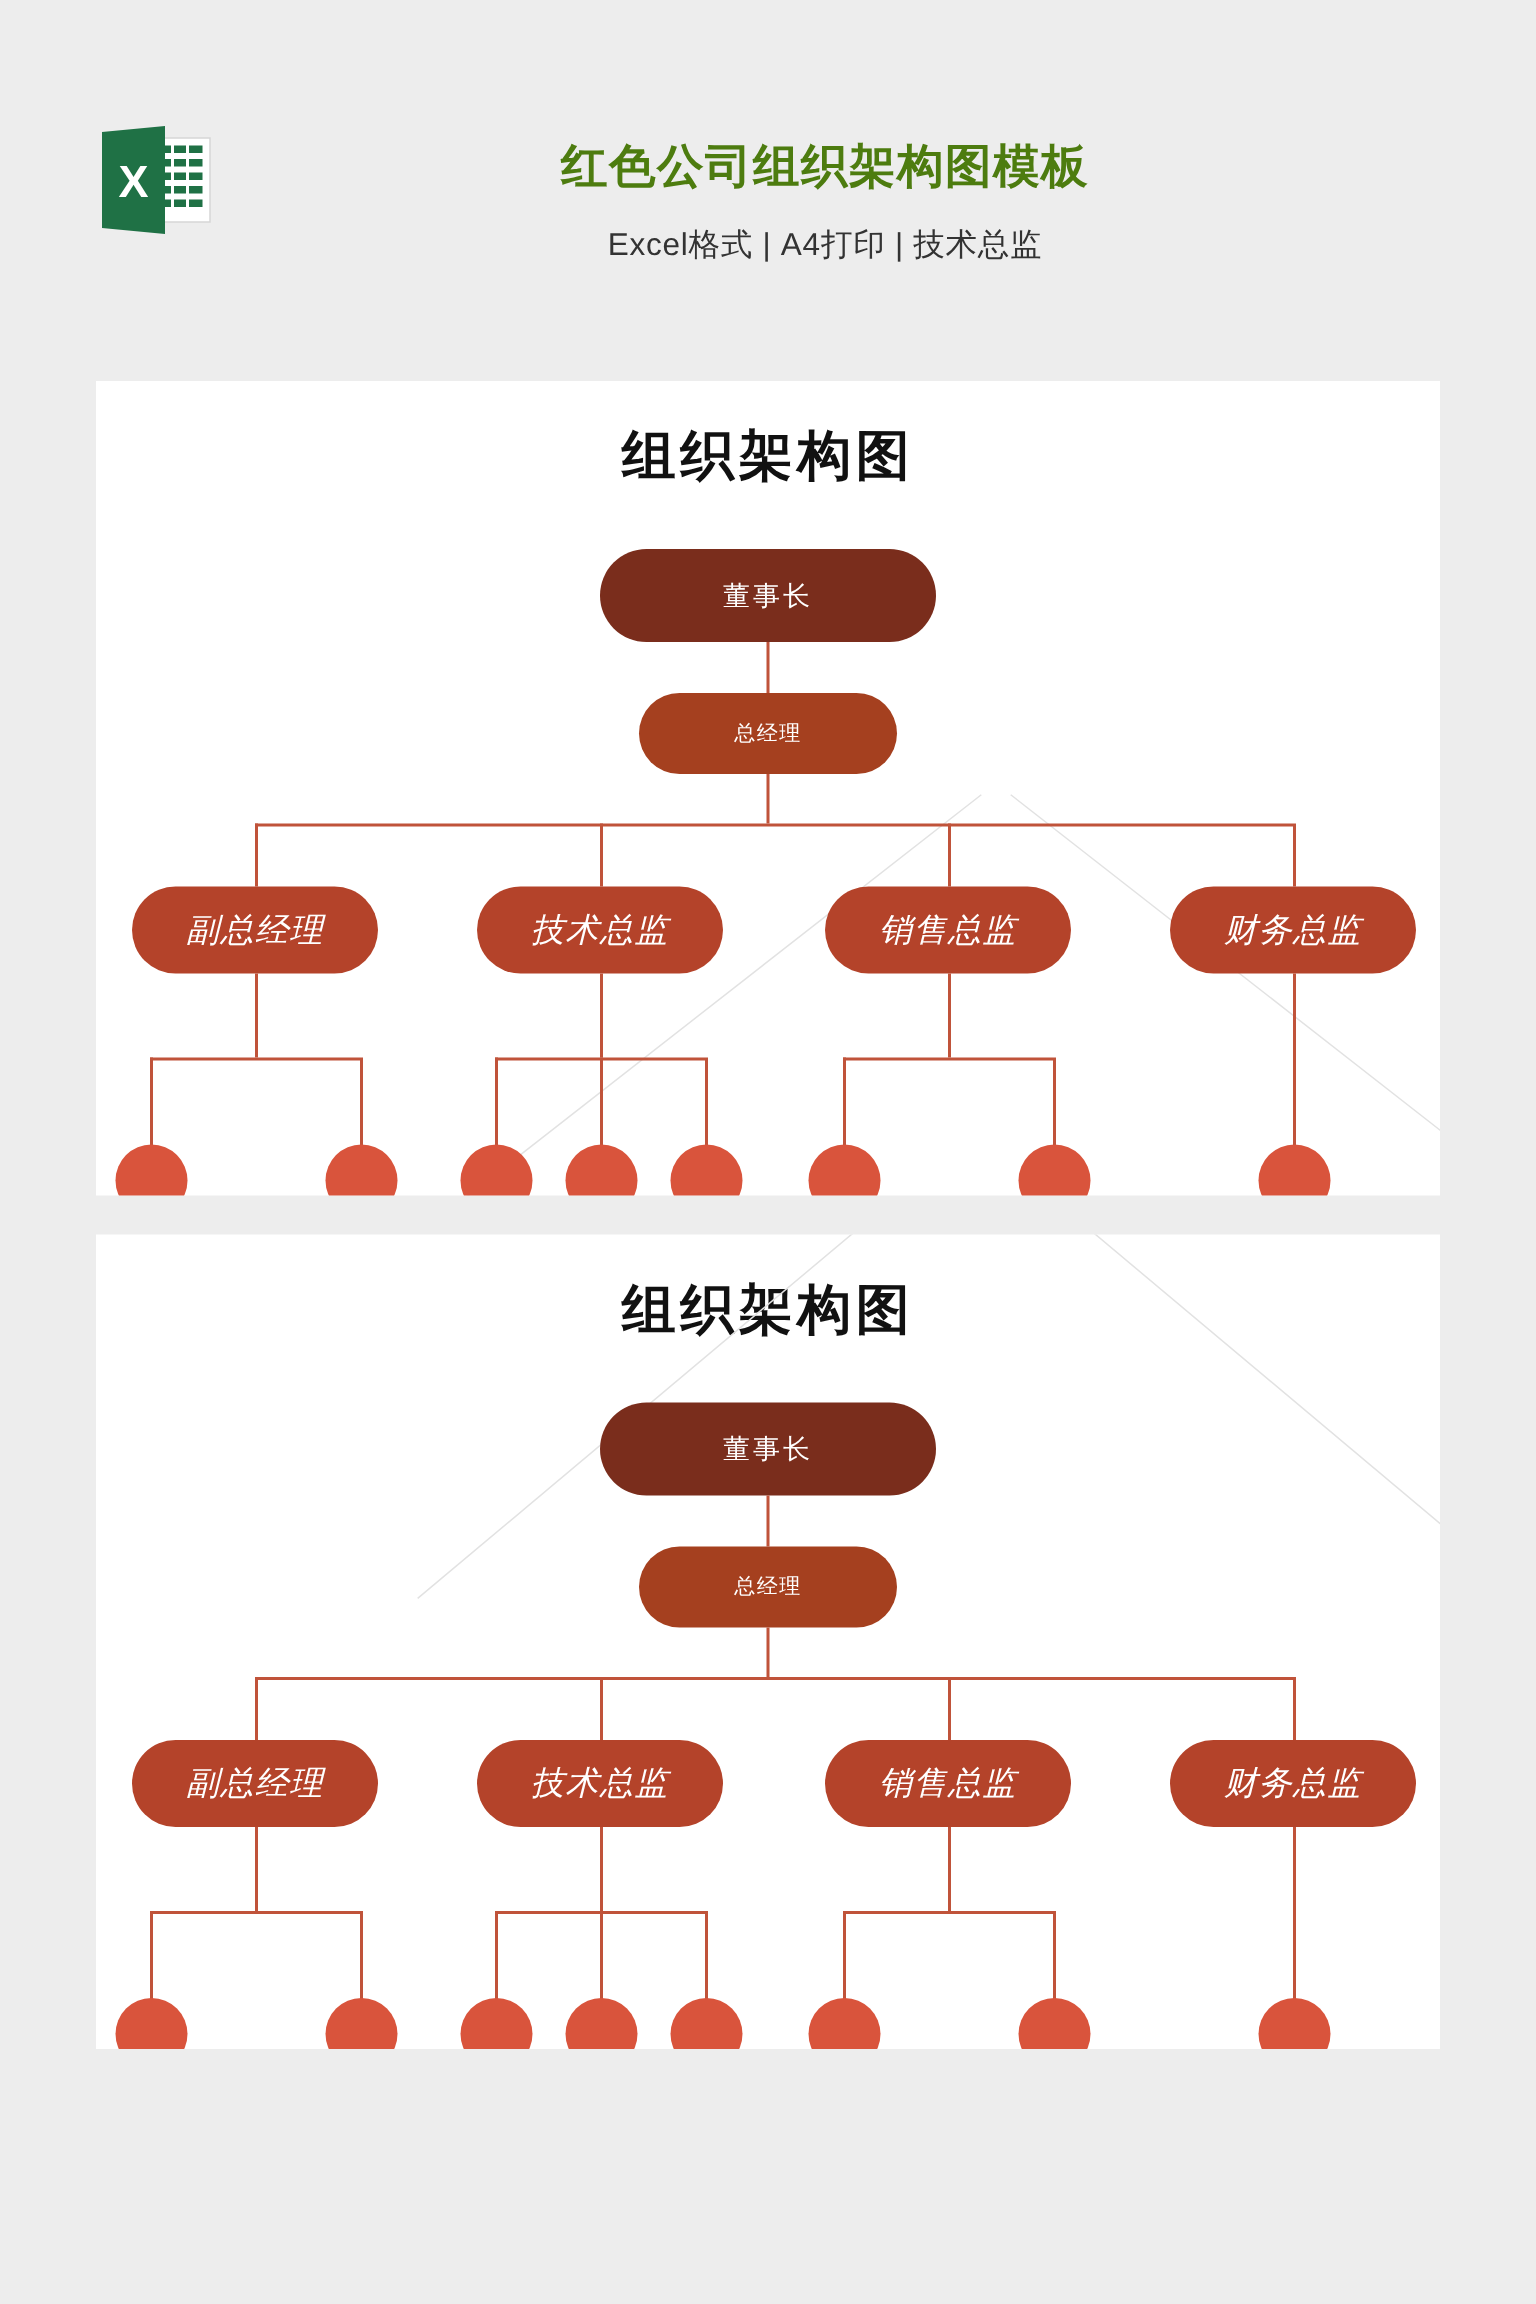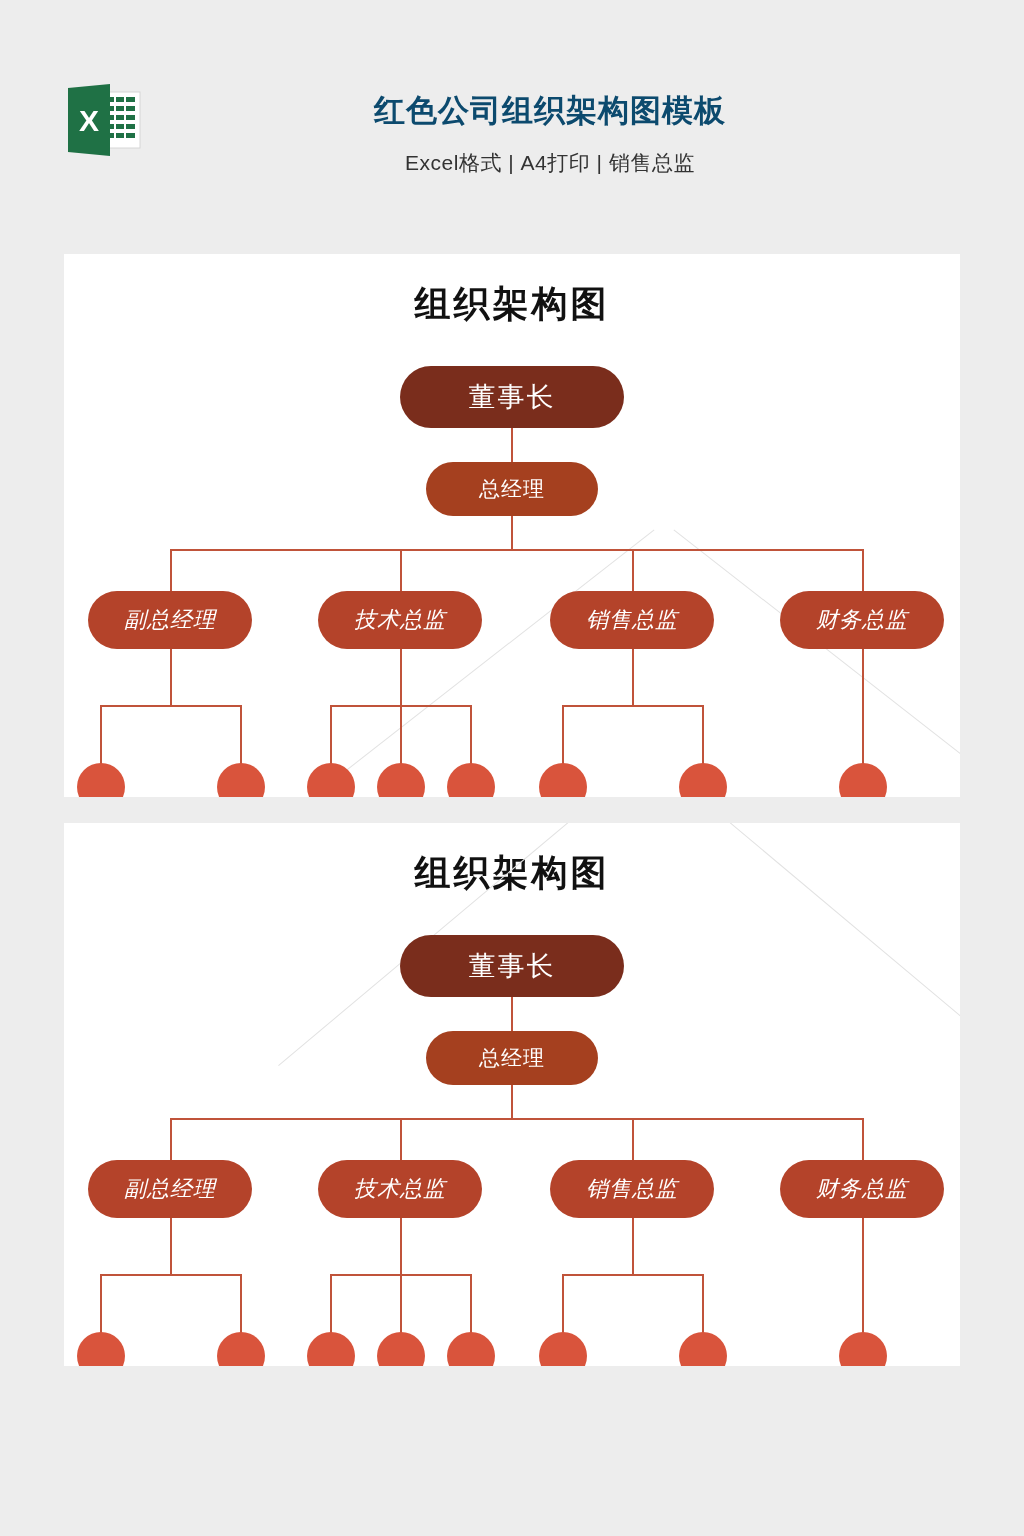--- a/index.html
+++ b/index.html
@@ -34,21 +34,21 @@
   .header-titles {
     position: absolute;
     left: 200px;
     top: 92px;
     width: 700px;
     text-align: center;
   }
   .main-title {
     font-size: 31px;
     font-weight: bold;
-    color: #0c4a6e;
+    color: #4d7c0f;
     letter-spacing: 1px;
     line-height: 1.25;
     white-space: nowrap;
   }
   .sub-title {
     margin-top: 18px;
     font-size: 21px;
     color: #333333;
     letter-spacing: 0.5px;
     white-space: nowrap;
@@ -105,26 +105,26 @@
     display: flex;
     align-items: center;
     justify-content: center;
     color: #ffffff;
     box-sizing: border-box;
     text-align: center;
     white-space: nowrap;
   }
   .node-l1 {
     border-radius: 32px;
-    font-size: 27px;
+    font-size: 18px;
     letter-spacing: 2px;
   }
   .node-l2 {
     border-radius: 28px;
-    font-size: 21px;
+    font-size: 14px;
     letter-spacing: 1px;
   }
   .node-l3 {
     border-radius: 34px;
     font-size: 22px;
     letter-spacing: 1px;
     font-style: italic;
   }
   .leaf {
     position: absolute;
@@ -157,21 +157,21 @@
         <rect x="50" y="12" width="2" height="44"></rect>
         <rect x="60" y="12" width="2" height="44"></rect>
       </g>
       <path d="M4 4 L46 0 L46 72 L4 68 Z" fill="#1f7145"></path>
       <text x="25" y="47" font-family="Liberation Sans, sans-serif" font-size="30" font-weight="bold" fill="#ffffff" text-anchor="middle">X</text>
     </svg>
   </div>
 
   <div class="header-titles">
     <div class="main-title">红色公司组织架构图模板</div>
-    <div class="sub-title">Excel格式 | A4打印 | 销售总监</div>
+    <div class="sub-title">Excel格式 | A4打印 | 技术总监</div>
   </div>
 </div>
 
 <div class="card" id="card-1">
   <div class="chart-title">组织架构图</div>
 
   <div class="wm-line" style="left:170px; top:420px; width:470px; height:1px; transform:rotate(-38deg);"></div>
   <div class="wm-line" style="left:560px; top:420px; width:470px; height:1px; transform:rotate(38deg);"></div>
 
   <div class="node node-l1" style="left:336px; top:112px; width:224px; height:62px; background:#7a2d1c;">

